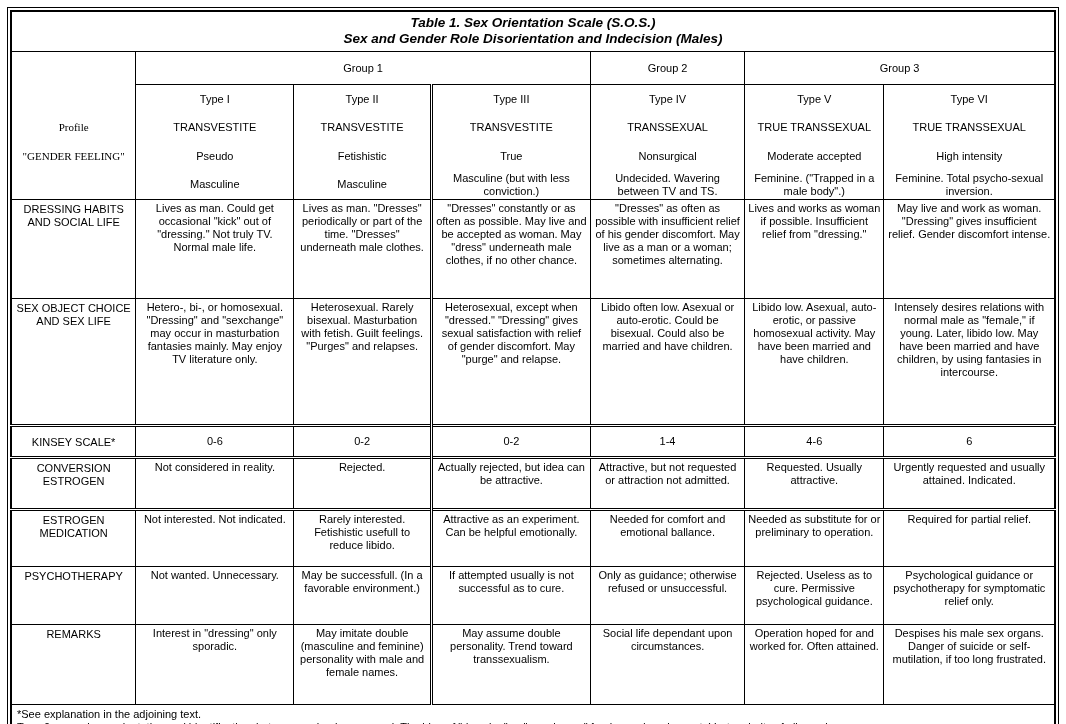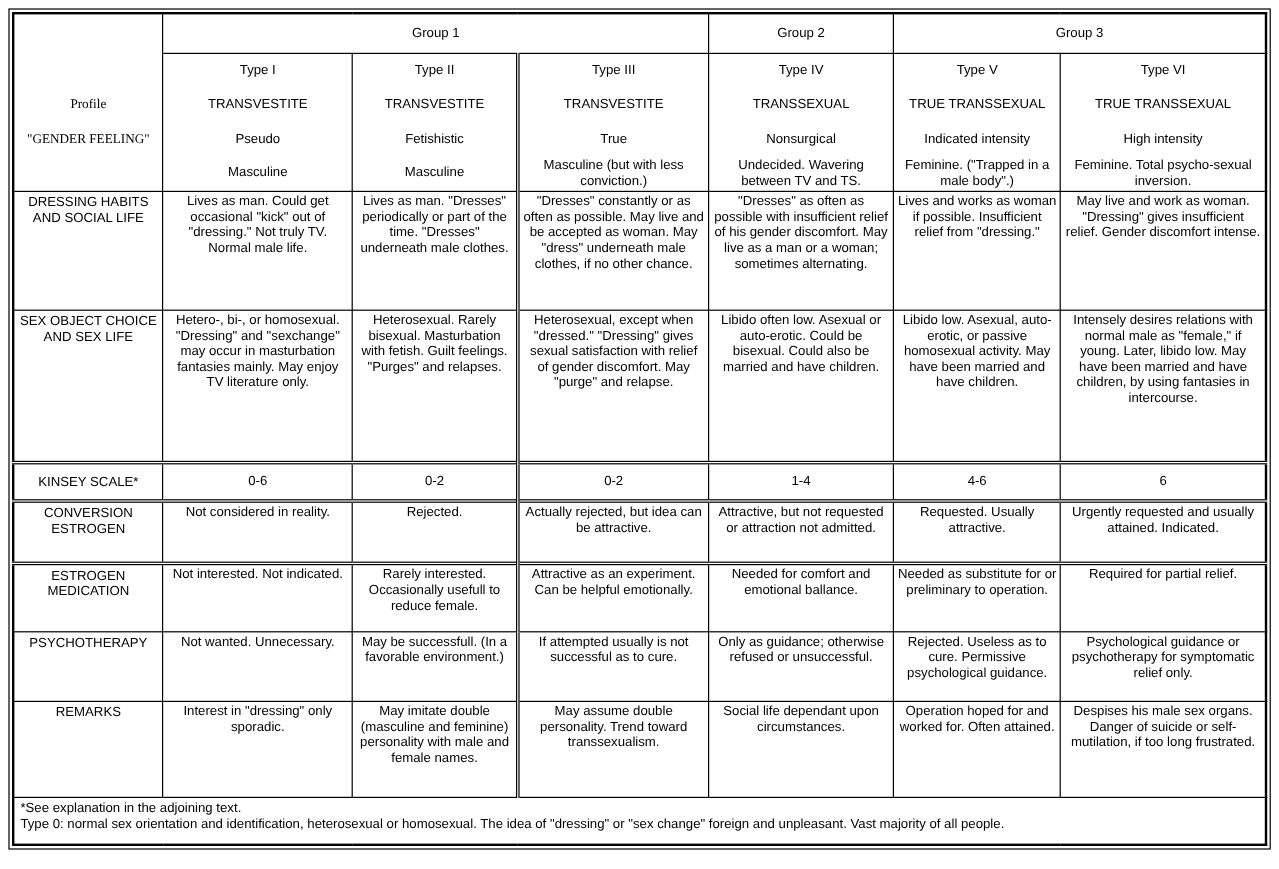--- a/index.html
+++ b/index.html
@@ -45,20 +45,26 @@
       <col style="width:125px">
         <col style="width:159px">
         <col style="width:138px">
       <col style="width:160px">
         <col style="width:155px">
         <col style="width:140px">
       <col style="width:172px">
     </colgroup>
 
     <tbody>
+        <tr>
+      <td colspan="7" class="title-cell">
+        <div>Table 1. Sex Orientation Scale (S.O.S.)</div>
+        <div>Sex and Gender Role Disorientation and Indecision (Males)</div>
+      </td>
+    </tr>
 
     <tr>
       <td class="lbl-spacer"></td>
       <td colspan="3" class="group-cell">Group 1</td>
       <td class="group-cell">Group 2</td>
       <td colspan="2" class="group-cell">Group 3</td>
     </tr>
 
     <tr class="profile-row" id="profile-row">
       <td class="profile-label">
@@ -98,21 +104,21 @@
               <div class="pslot">Type IV</div>
               <div class="pslot">TRANSSEXUAL</div>
               <div class="pslot">Nonsurgical</div>
               <div class="pslot">Undecided. Wavering between TV and TS.</div>
             </div>
           </td>
           <td class="profile-cell">
             <div class="pstack">
               <div class="pslot">Type V</div>
               <div class="pslot">TRUE TRANSSEXUAL</div>
-              <div class="pslot">Indicated intensity</div>
+              <div class="pslot">Moderate accepted</div>
               <div class="pslot">Feminine. ("Trapped in a male body".)</div>
             </div>
           </td>
           <td class="profile-cell">
             <div class="pstack">
               <div class="pslot">Type VI</div>
               <div class="pslot">TRUE TRANSSEXUAL</div>
               <div class="pslot">High intensity</div>
               <div class="pslot">Feminine. Total psycho-sexual inversion.</div>
             </div>
@@ -153,21 +159,21 @@
           <td>Not considered in reality.</td>
           <td>Rejected.</td>
           <td class="dbl-left">Actually rejected, but idea can be attractive.</td>
           <td>Attractive, but not requested or attraction not admitted.</td>
           <td>Requested. Usually attractive.</td>
           <td>Urgently requested and usually attained. Indicated.</td>
         </tr>
         <tr class="dbl-top">
           <td class="lbl" style="height: 50px;">ESTROGEN MEDICATION</td>
           <td>Not interested. Not indicated.</td>
-          <td>Rarely interested. Occasionally usefull to reduce female.</td>
+          <td>Rarely interested. Fetishistic usefull to reduce libido.</td>
           <td class="dbl-left">Attractive as an experiment. Can be helpful emotionally.</td>
           <td>Needed for comfort and emotional ballance.</td>
           <td>Needed as substitute for or preliminary to operation.</td>
           <td>Required for partial relief.</td>
         </tr>
         <tr>
           <td class="lbl" style="height: 52px;">PSYCHOTHERAPY</td>
           <td>Not wanted. Unnecessary.</td>
           <td>May be successfull. (In a favorable environment.)</td>
           <td class="dbl-left">If attempted usually is not successful as to cure.</td>

